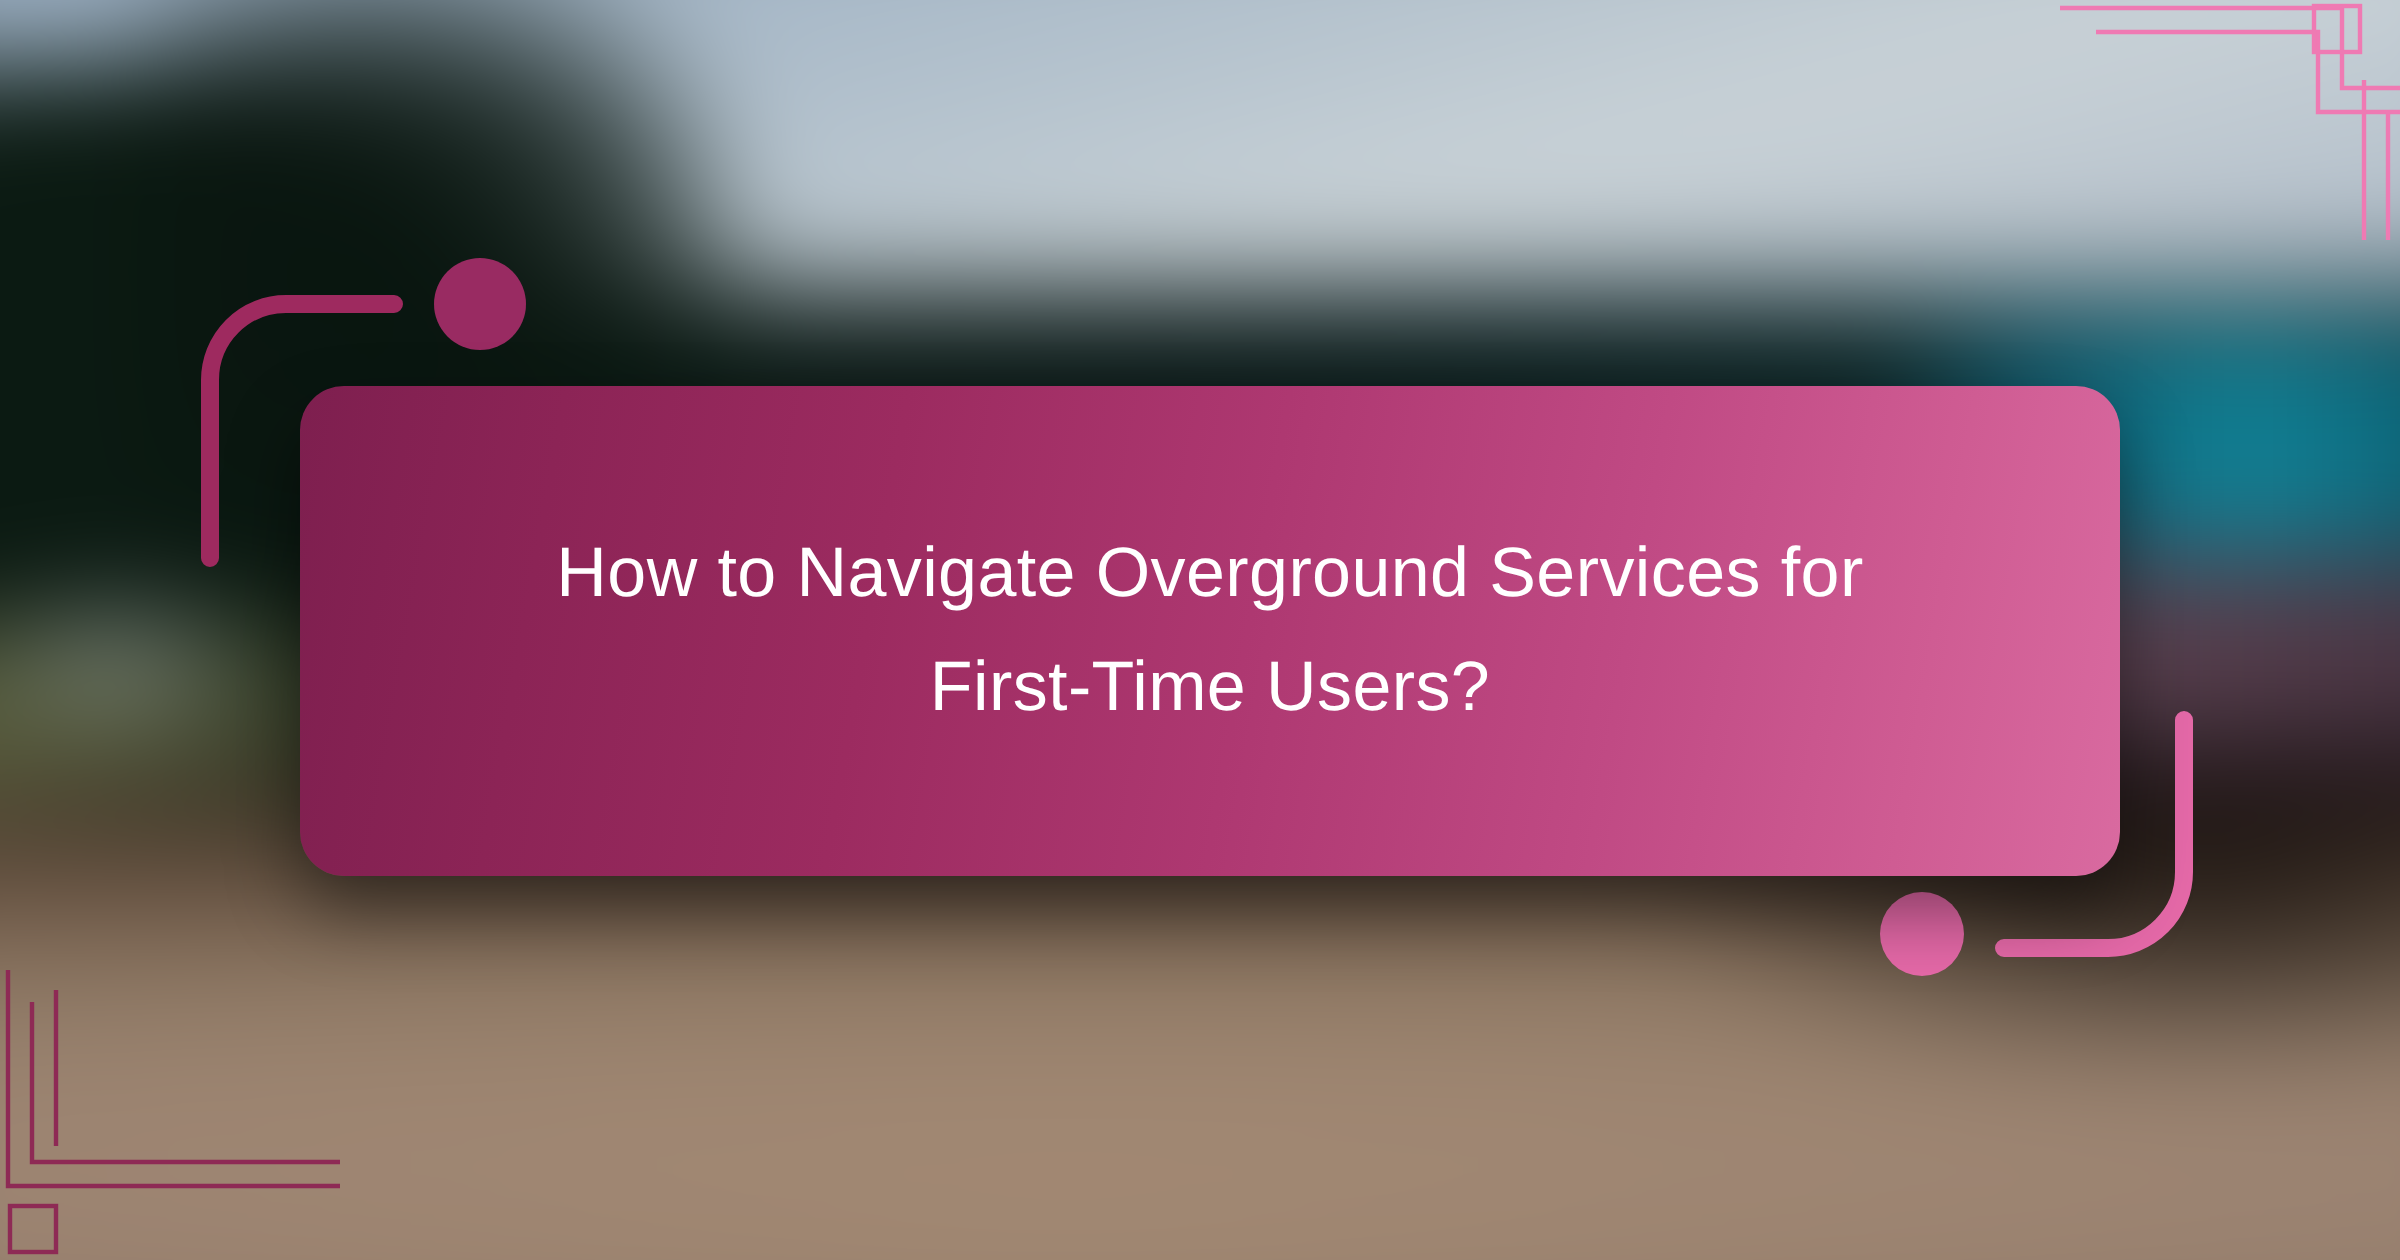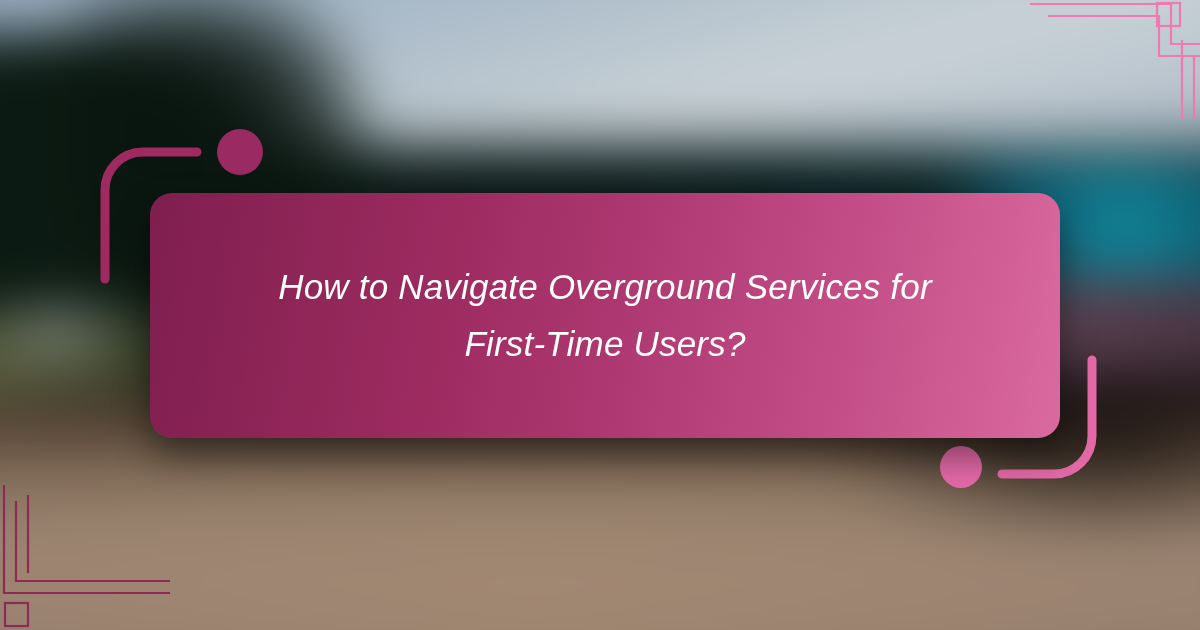--- a/index.html
+++ b/index.html
@@ -136,21 +136,20 @@
   #title-text {
     color: #ffffff;
     font-size: 35px;
     font-weight: 400;
     line-height: 1.62;
     text-align: center;
     letter-spacing: 0.2px;
     max-width: 740px;
     margin: 12px;
     padding: 0 24px;
-    font-style: italic;
   }
 </style>
 </head>
 <body>
 
 <div id="stage">
 
   <div id="bg-photo">
     <div class="bg-layer bg-sky"></div>
     <div class="bg-layer bg-trees"></div>

